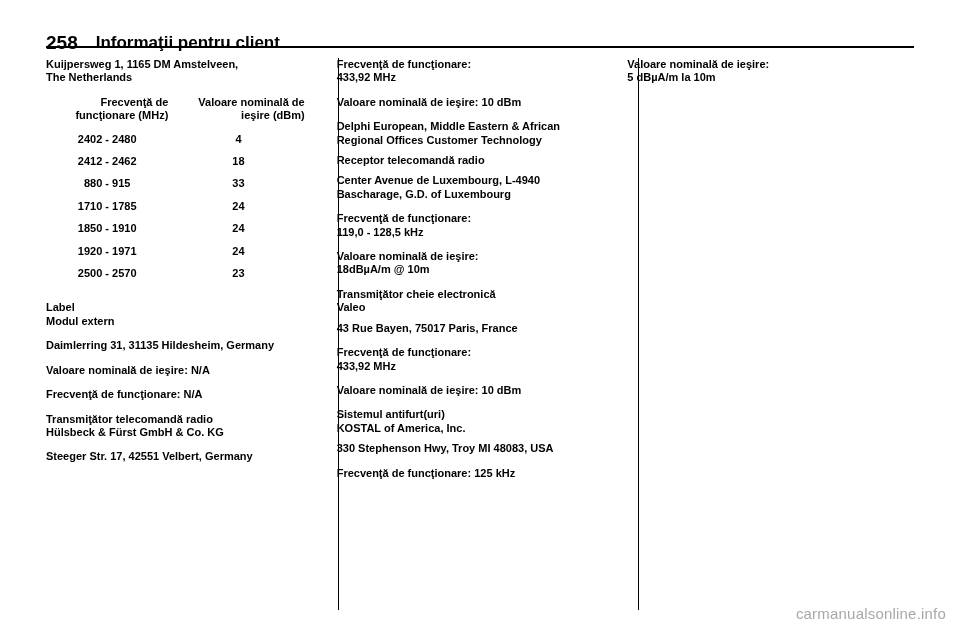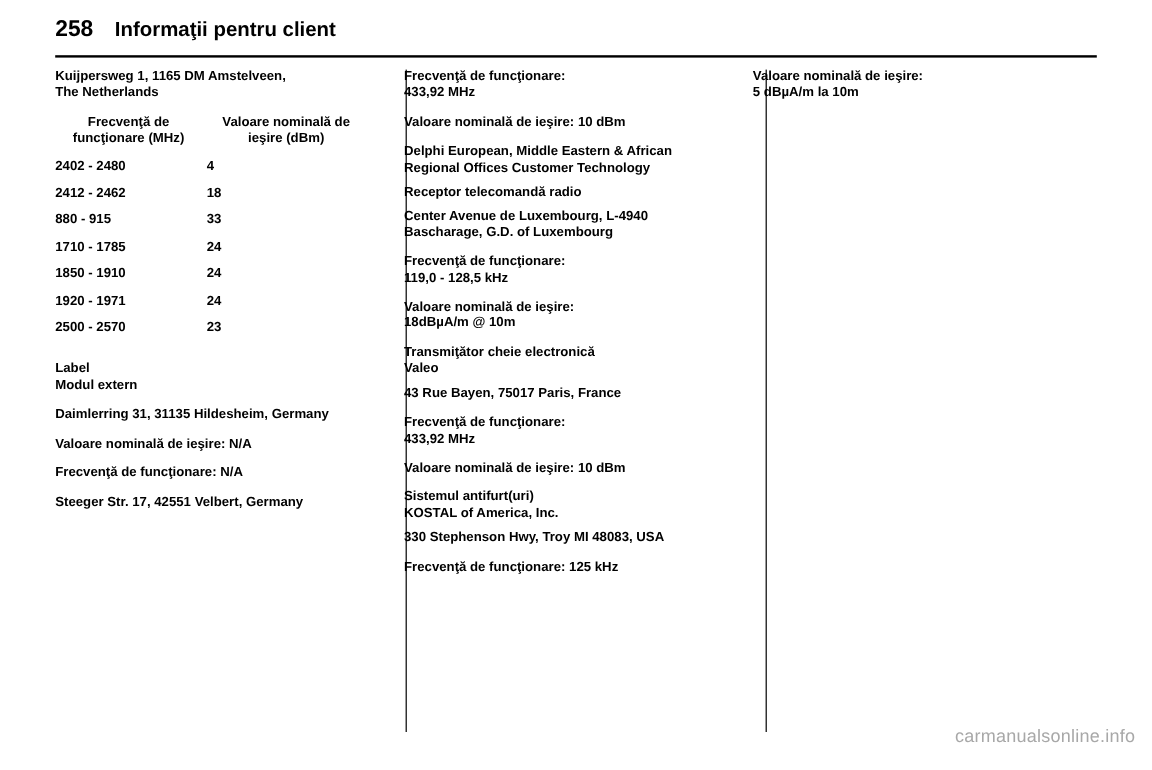--- a/index.html
+++ b/index.html
@@ -19,21 +19,21 @@
     position: absolute;
     left: 0; top: 0;
     width: 960px;
     height: 642px;
     box-sizing: border-box;
   }
   
   .header {
     position: absolute;
     left: 46px;
-    top: 14px;
+    top: 32px;
     width: 868px;
     height: 34px;
     display: flex;
     align-items: flex-start;
   }
   .header-page-no {
     font-size: 19px;
     font-weight: bold;
     letter-spacing: 0px;
     color: #000;
@@ -88,28 +88,28 @@
   .line { display: block; }
 
   
   .freq-table {
     width: 100%;
     border-collapse: collapse;
     margin: 6px 0 12px 0;
     font-size: 11px;
   }
   .freq-table th {
-    text-align: center;
+    text-align: right;
     font-weight: bold;
     vertical-align: top;
     padding: 0 4px 10px 0;
     line-height: 13.4px;
   }
   .freq-table td {
-    text-align: left;
+    text-align: center;
     vertical-align: top;
     padding: 0 4px 9px 0;
     font-weight: bold;
     line-height: 13.4px;
     margin-top: 24px;
   }
   .freq-table th.c1, .freq-table td.c1 { width: 128px; }
   .freq-table th.c2, .freq-table td.c2 { width: 140px; }
 
   
@@ -191,20 +191,24 @@
       <div class="blk bold">
         <span>Valoare nominală de ieşire:</span>
         <span>N/A</span>
       </div>
 
       <div class="blk bold">
         <span>Frecvenţă de funcţionare:</span>
         <span>N/A</span>
       </div>
 
+      <div class="blk bold">
+        <span class="line">Transmiţător telecomandă radio</span>
+        <span class="line">Hülsbeck &amp; Fürst GmbH &amp; Co. KG</span>
+      </div>
       <div class="blk bold">Steeger Str. 17, 42551 Velbert, Germany</div>
 
     </div>
 
     <div class="col">
 
       <div class="blk bold">
         <span class="line">Frecvenţă de funcţionare:</span>
         <span class="line">433,92 MHz</span>
       </div>

